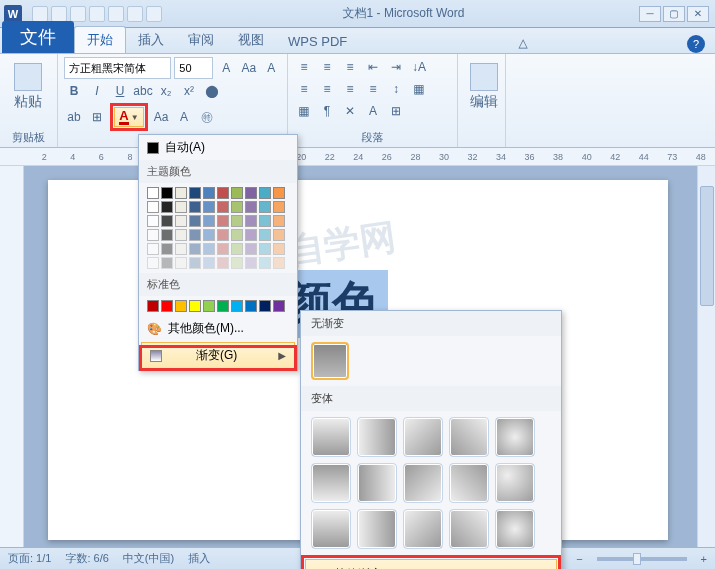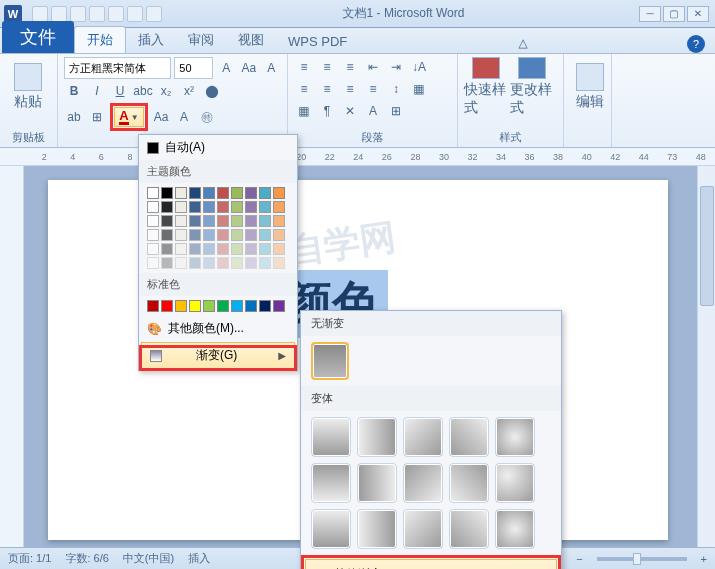--- a/index.html
+++ b/index.html
@@ -186,33 +186,20 @@
         <div class="btn-sm">▦</div>
         <div class="btn-sm">¶</div>
         <div class="btn-sm">✕</div>
         <div class="btn-sm">A</div>
         <div class="btn-sm">⊞</div>
       </div>
     </div>
     <div class="group-label">段落</div>
   </div>
 
-  <div class="group" style="width:106px">
-    <div class="group-body" style="flex-direction:row">
-      <div class="big-btn">
-        <div class="big-icon" style="background:#c0504d"></div>
-        <span>快速样式</span>
-      </div>
-      <div class="big-btn">
-        <div class="big-icon" style="background:#4f81bd"></div>
-        <span>更改样式</span>
-      </div>
-    </div>
-    <div class="group-label">样式</div>
-  </div>
 
   <div class="group" style="width:48px">
     <div class="group-body">
       <div class="big-btn" style="width:40px">
         <div class="big-icon"></div>
         <span>编辑</span>
       </div>
     </div>
     <div class="group-label">&nbsp;</div>
   </div>

